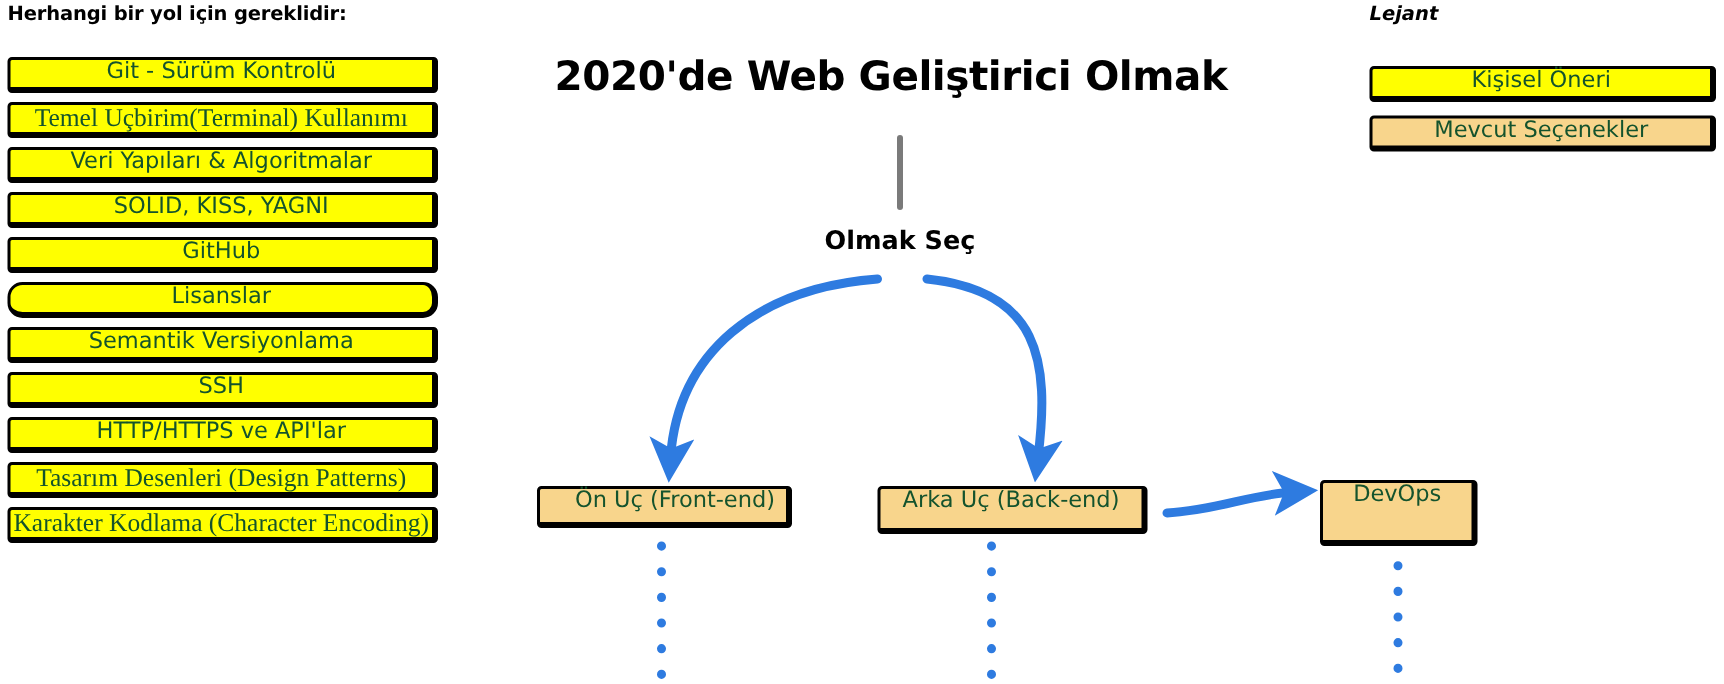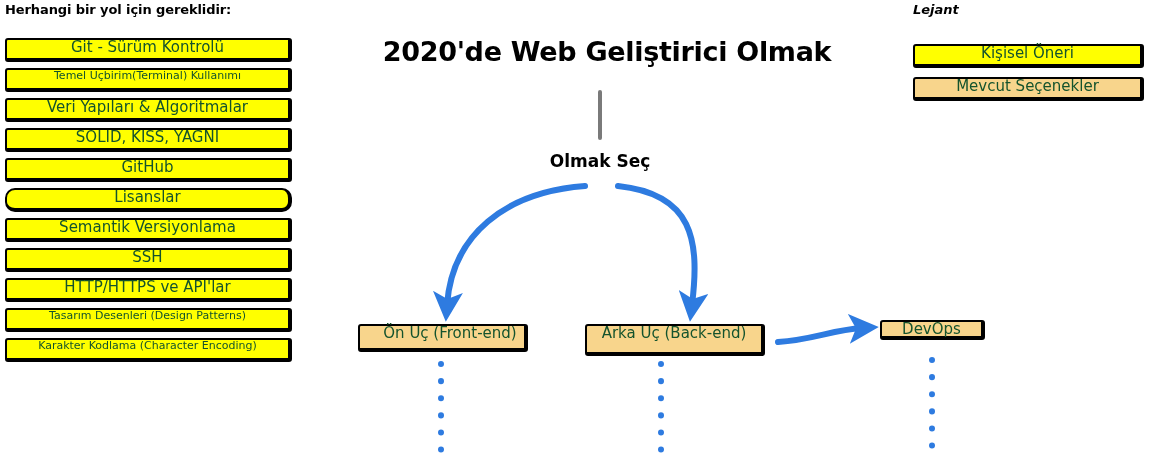--- a/index.html
+++ b/index.html
@@ -43,27 +43,28 @@
     color: #000000;
     letter-spacing: -0.1px;
   }
   .prereq-item {
     left: 5px;
     width: 287px;
     height: 24px;
     font-size: 15px;
   }
   .prereq-item.small {
-    font-size: 11px;
+    font-size: 17px;
+    font-family: Liberation Serif, serif;
   }
 
   
   #page-title {
     position: absolute;
-    left: 367px;
+    left: 354px;
     top: 36px;
     width: 480px;
     text-align: center;
     font-size: 27px;
     font-weight: bold;
     color: #000000;
     letter-spacing: -0.3px;
   }
 
   
@@ -96,21 +97,21 @@
     font-size: 15px;
     padding-left: 16px;
   }
   #node-backend {
     left: 585px; top: 324px;
     width: 180px; height: 32px;
     font-size: 15px;
   }
   #node-devops {
     left: 880px; top: 320px;
-    width: 105px; height: 20px;
+    width: 105px; height: 44px;
     font-size: 15px;
   }
 
   
   #legend-heading {
     position: absolute;
     left: 913px;
     top: 2px;
     font-size: 13px;
     font-weight: bold;

